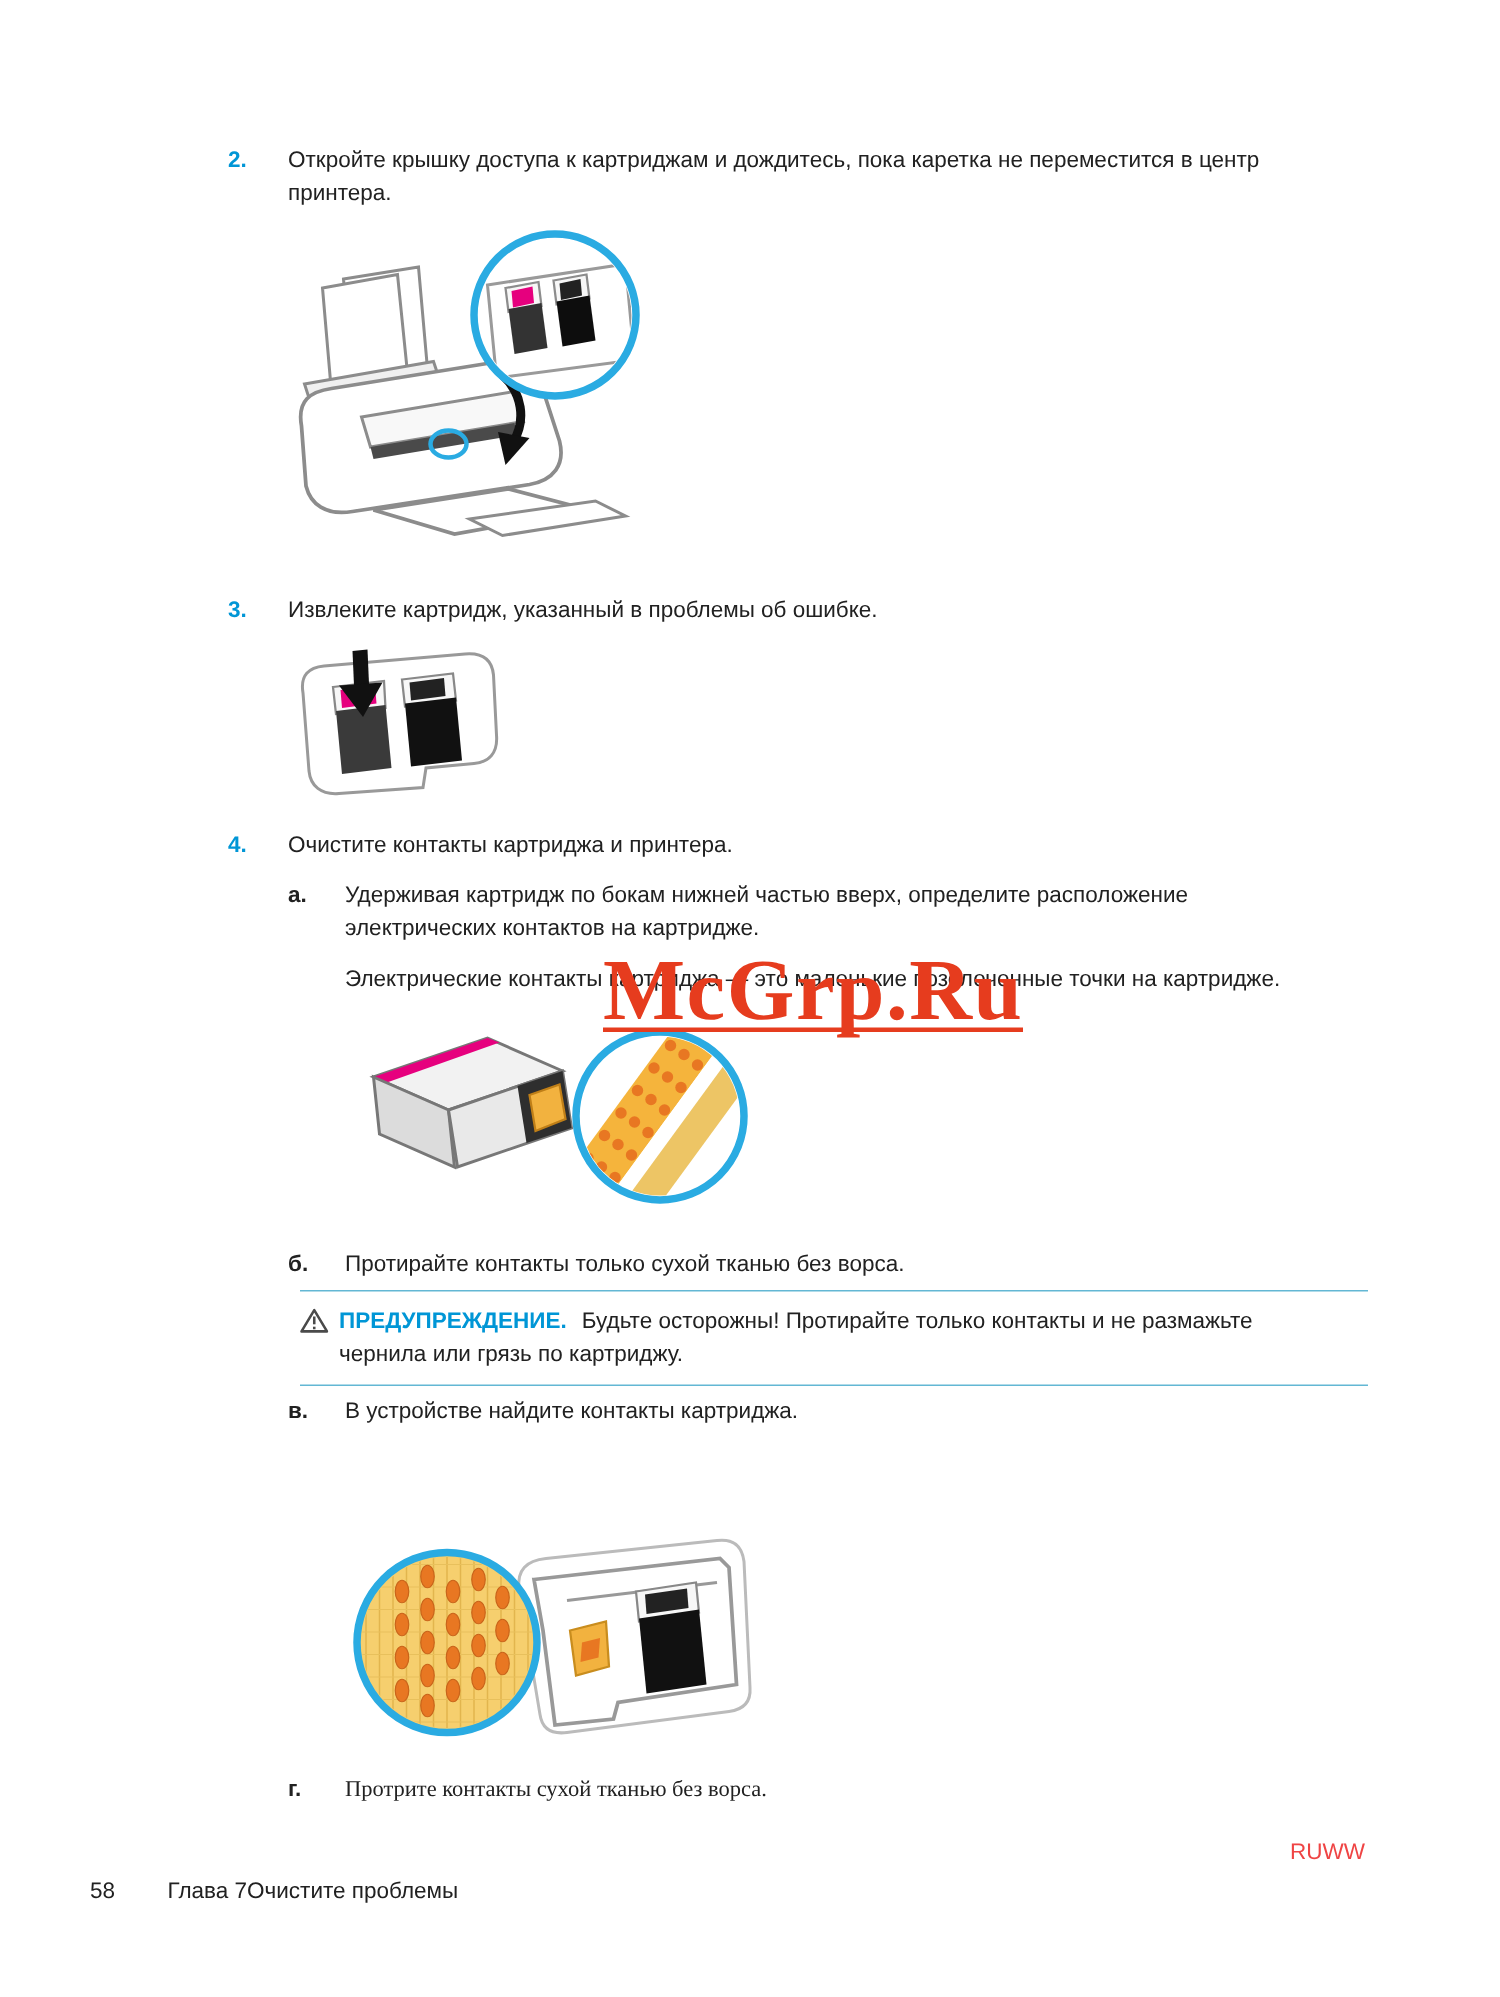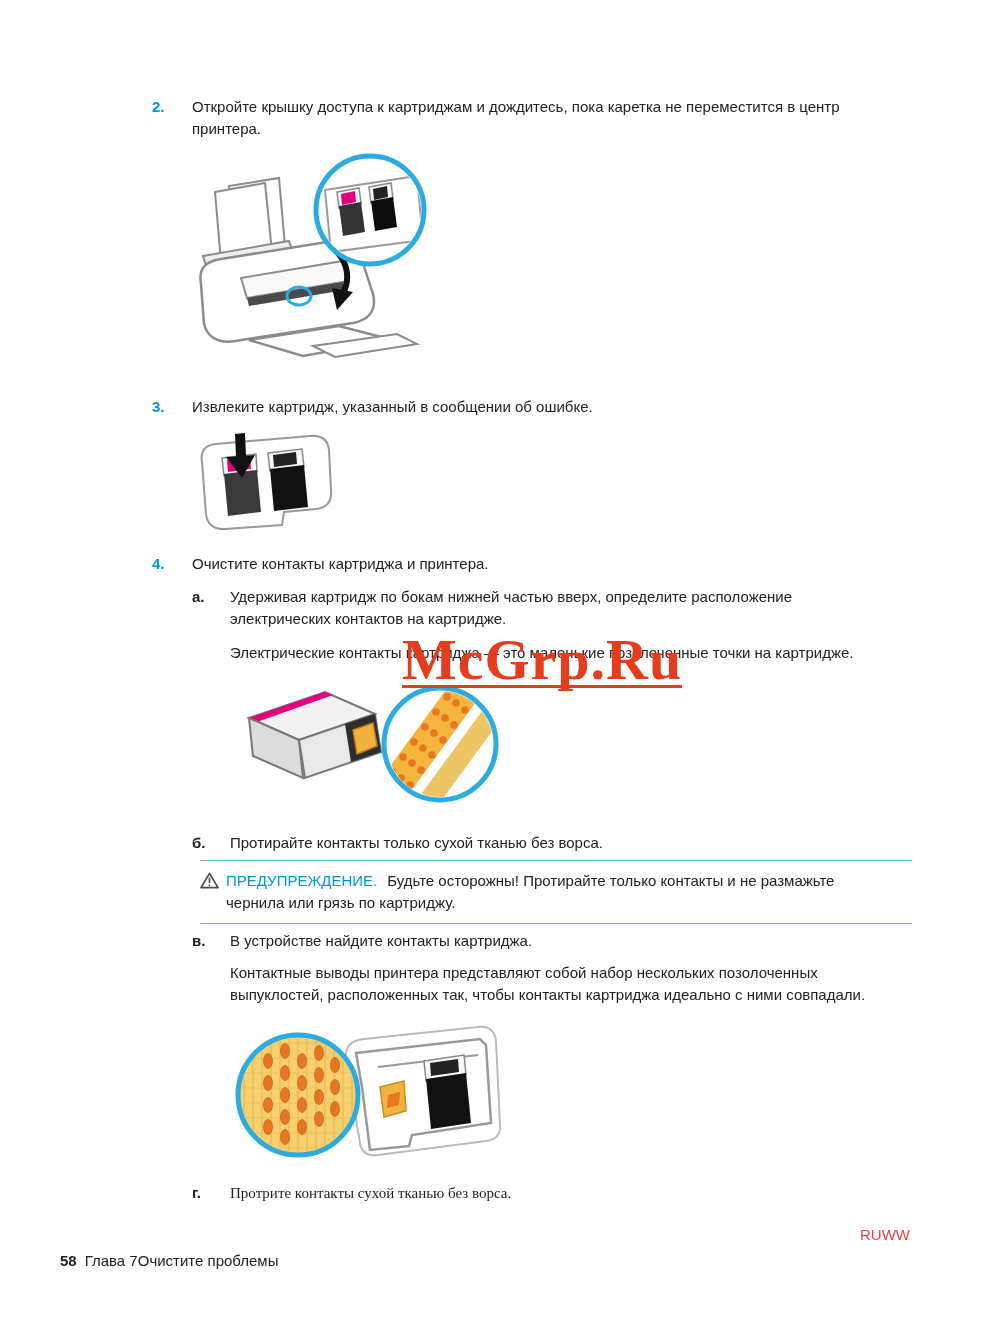--- a/index.html
+++ b/index.html
@@ -14,31 +14,31 @@
   .step .num { width:40px; flex:none; font-weight:bold; color:var(--accent,#0096d6); }
   .sub { display:flex; }
   .sub .letter { width:38px; flex:none; font-weight:bold; color:#212121; }
   .note { color:#212121; }
   .warning {
     border-top:1px solid var(--rule,#63b7d4);
     border-bottom:1px solid var(--rule,#63b7d4);
     padding:9px 0 9px 26px; position:absolute;
   }
   .warning .w-inner { width:655px; }
-  .warning .w-label { font-weight:normal; color:var(--accent,#0096d6); margin-right:10px; }
+  .warning .w-label { font-weight:bold; color:var(--accent,#0096d6); margin-right:10px; }
   .warn-ico { position:absolute; left:0; top:11px; width:19px; height:17px; }
   .watermark {
     position:absolute; z-index:5; color:var(--watermark,#e63c1e);
     font-family:"Liberation Serif", serif; font-weight:bold;
     font-size:58px; line-height:44px; border-bottom:3px solid var(--watermark,#e63c1e);
     padding-bottom:3px; letter-spacing:1px;
   }
   .footer { position:absolute; top:1250px; left:60px; color:#212121; }
   .footer span { margin-right:0; }
-  .footer .pg { margin-right:8px;font-weight:bold; }
+  .footer .pg { margin-right:35px; }
   .footer .ch { }
   .ruww { position:absolute; top:1224px; right:90px; color:#ef4444; }
   svg { display:block; }
 </style>
 </head>
 <body>
 
 <div class="page">
 
   <div class="abs step" style="left:152px; top:96px; width:760px;">
@@ -76,21 +76,21 @@
         <polygon points="154,58 176,54 180,84 158,88" fill="#333333"></polygon>
         <polygon points="184,39 206,35 208,51 186,55" fill="#f7f7f7" stroke="#8c8c8c" stroke-width="1.5"></polygon>
         <polygon points="188,41 202,38 203,49 189,52" fill="#222222"></polygon>
         <polygon points="186,53 208,49 212,79 190,83" fill="#0d0d0d"></polygon>
       </g>
     </g>
   </svg>
 
   <div class="abs step" style="left:152px; top:396px; width:760px;">
     <span class="num">3.</span>
-    <span class="txt" style="width:710px;">Извлеките картридж, указанный в сообщении об ошибке.</span>
+    <span class="txt" style="width:710px;">Извлеките картридж, указанный в проблемы об ошибке.</span>
   </div>
 
   <svg class="abs" style="left:192px; top:432px;" width="148" height="102" viewBox="0 0 148 102">
     <path d="M10,30 C8,18 14,13 24,12 L118,4 C130,3 136,8 137,18 L139,58 C140,70 134,76 124,77 L92,80 L90,93 L34,97 C22,98 15,92 14,82 Z" fill="#ffffff" stroke="#999999" stroke-width="2"></path>
     <g>
       <polygon points="30,26 64,22 65,40 32,44" fill="#f7f7f7" stroke="#888888" stroke-width="1.5"></polygon>
       <polygon points="35,28 58,25 59,37 36,40" fill="#e6007e"></polygon>
       <polygon points="32,42 65,38 69,80 36,84" fill="#3a3a3a"></polygon>
     </g>
     <g>
@@ -176,21 +176,20 @@
     </svg>
     <div class="w-inner">
       <span class="w-label">ПРЕДУПРЕЖДЕНИЕ.</span><span class="w-text">Будьте осторожны! Протирайте только контакты и не размажьте чернила или грязь по картриджу.</span>
     </div>
   </div>
 
   <div class="abs sub" style="left:192px; top:930px; width:690px;">
     <span class="letter">в.</span>
     <span class="txt" style="width:640px;">В устройстве найдите контакты картриджа.</span>
   </div>
-  <div class="abs note" style="left:230px; top:962px; width:680px;">Контактные выводы принтера представляют собой набор нескольких позолоченных выпуклостей, расположенных так, чтобы контакты картриджа идеально с ними совпадали.</div>
 
   <svg class="abs" style="left:228px; top:1025px;" width="300" height="142" viewBox="0 0 300 142">
     <defs>
         <clipPath id="clipZ4">
           <circle cx="70" cy="70" r="57"></circle>
         </clipPath>
       </defs>
     <path d="M118,34 Q116,16 136,14 L250,2 Q266,0 268,16 L272,100 Q273,114 258,116 L150,130 Q134,132 132,118 Z" fill="none" stroke="#bbbbbb" stroke-width="2"></path>
     <g>
       <path d="M128,28 L252,14 L258,20 L263,98 L184,110 L181,121 L142,125 L134,62 Z" fill="#ffffff" stroke="#999999" stroke-width="2.5"></path>

